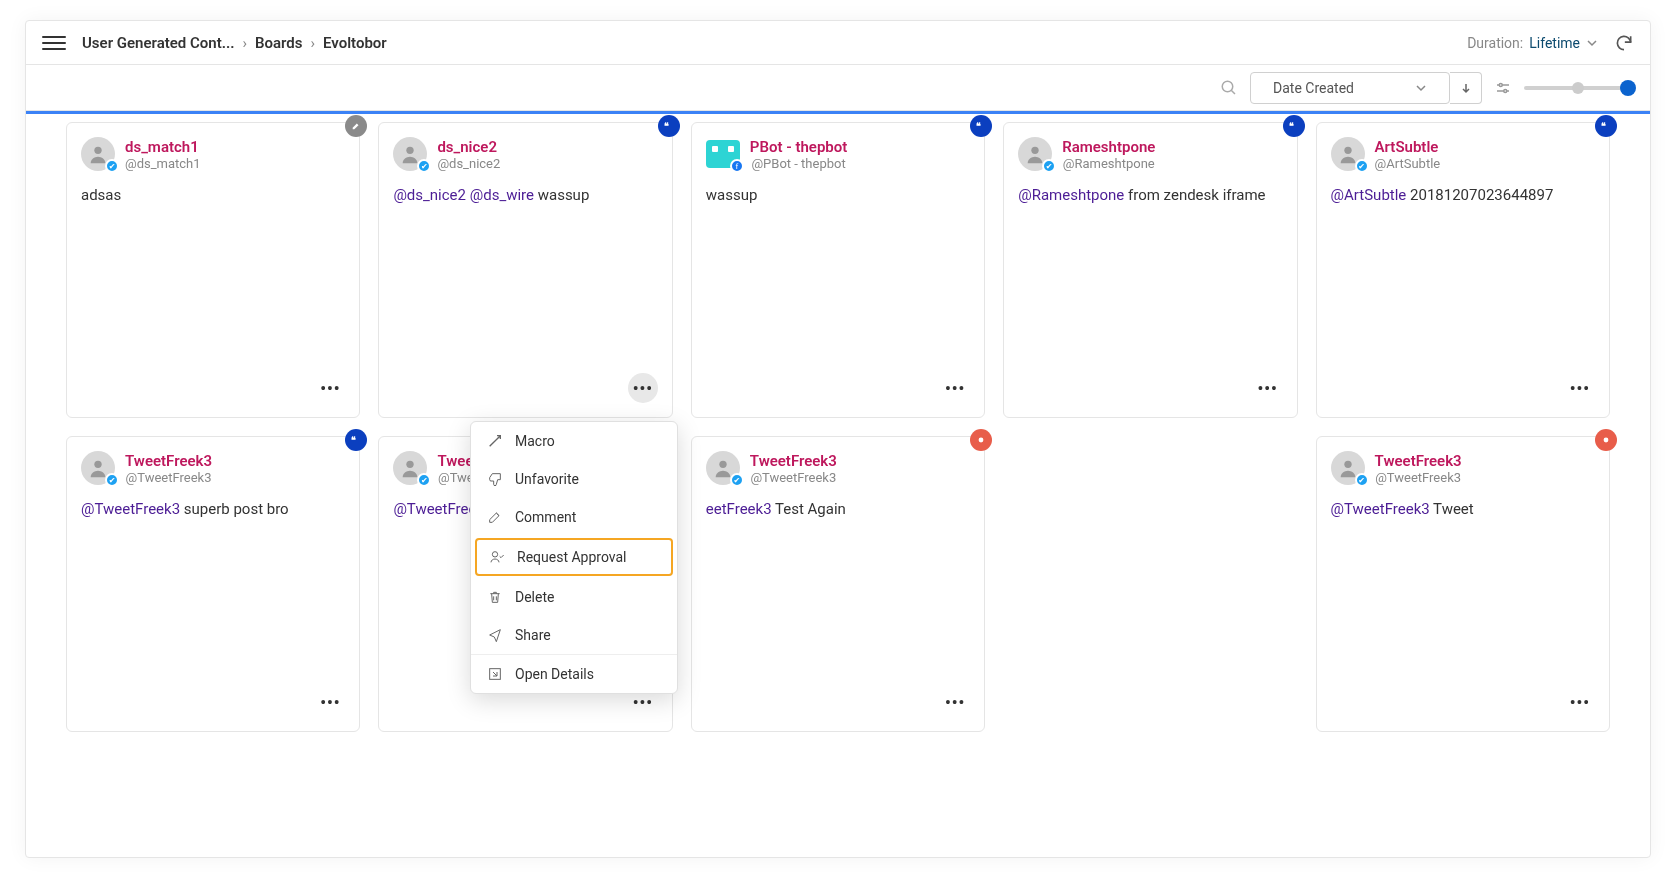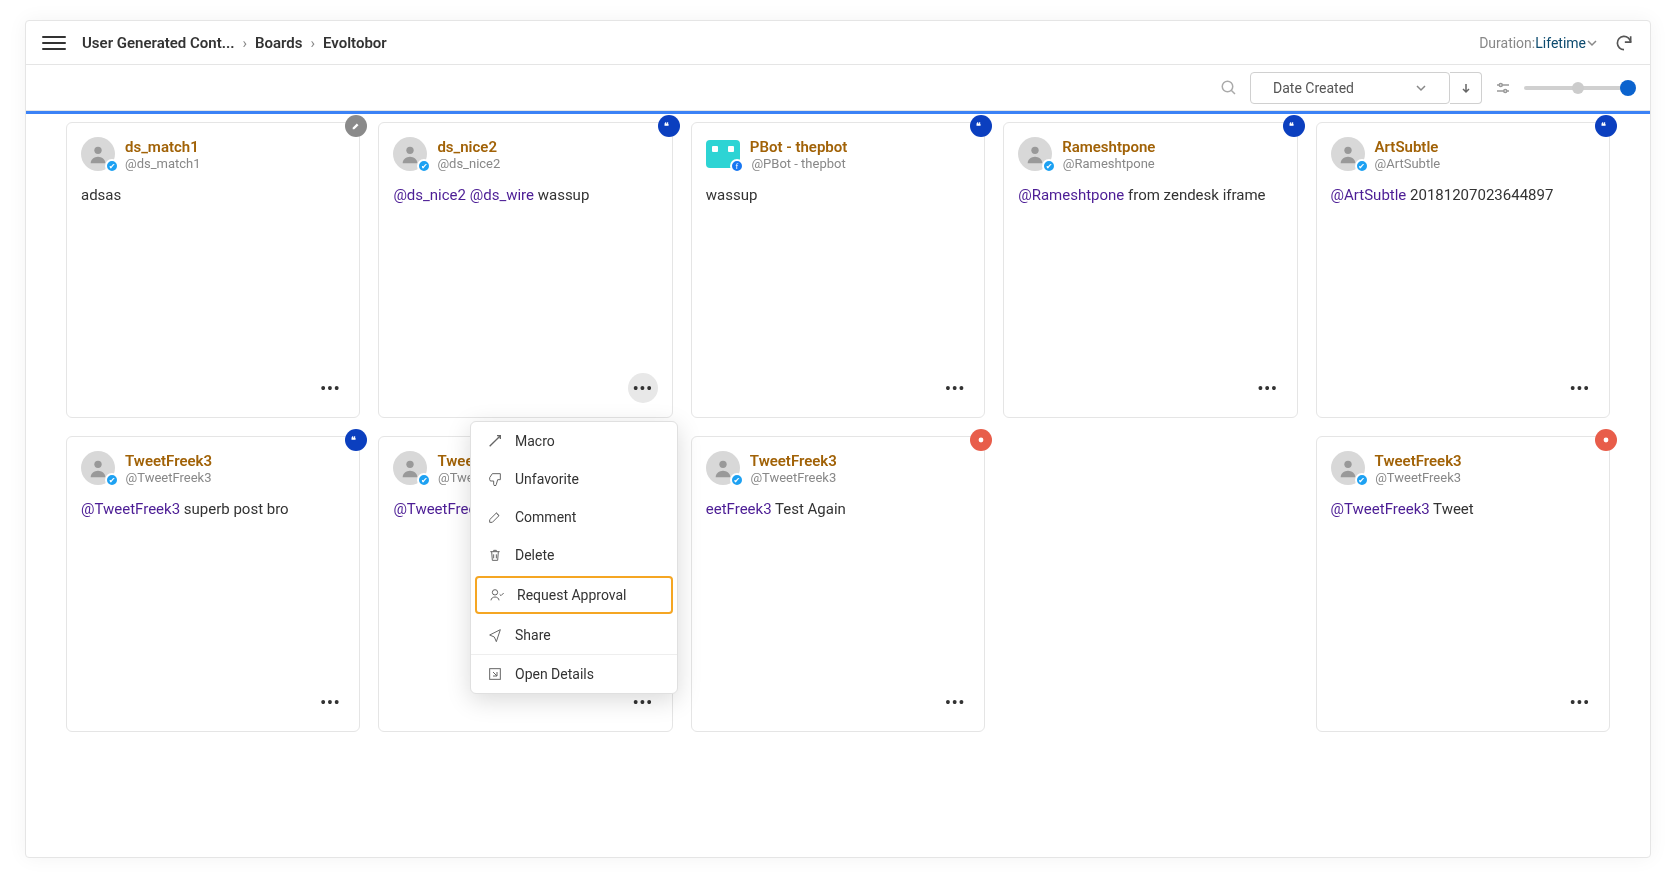--- a/index.html
+++ b/index.html
@@ -4,21 +4,21 @@
 <style>
 * { box-sizing: border-box; margin: 0; padding: 0; }
 body { font-family: -apple-system, BlinkMacSystemFont, "Segoe UI", Roboto, sans-serif; background: #fff; color: #1a1a1a; width: 1676px; height: 878px; overflow: hidden; padding: 20px 25px; }
 .app { background: #fff; border: 1px solid #e5e5e5; border-radius: 4px; box-shadow: 0 0 20px rgba(0,0,0,0.05); height: 100%; display: flex; flex-direction: column; }
 .topbar { height: 44px; display: flex; align-items: center; padding: 0 16px; border-bottom: 1px solid #e5e5e5; gap: 16px; text-align: right; }
 .hamburger { width: 24px; height: 24px; display: flex; flex-direction: column; justify-content: center; gap: 4px; cursor: pointer; }
 .hamburger span { height: 2px; background: #333; border-radius: 1px; }
 .breadcrumbs { display: flex; align-items: center; gap: 8px; font-size: 15px; font-weight: 600; color: #333; }
 .bc-sep { color: #888; font-weight: 400; }
 .spacer { flex: 1; }
-.duration { display: flex; align-items: center; gap: 0; font-size: 14px; color: #666; cursor: pointer; }
+.duration { display: flex; align-items: center; gap: 6px; font-size: 14px; color: #666; cursor: pointer; }
 .duration .label { color: #888; }
 .duration .value { color: #0c4a6e; }
 .refresh { width: 20px; height: 20px; cursor: pointer; color: #555; }
 .filterbar { height: 46px; display: flex; align-items: center; justify-content: flex-end; padding: 0 16px; gap: 12px; border-bottom: 1px solid #e5e5e5; }
 .search-icon { color: #aaa; cursor: pointer; }
 .dropdown { border: 1px solid #d0d0d0; border-radius: 4px; height: 32px; display: flex; align-items: center; padding: 0 22px; font-size: 14px; color: #555; gap: 40px; cursor: pointer; min-width: 200px; justify-content: space-between; }
 .sort-btn { border: 1px solid #d0d0d0; border-left: none; border-radius: 0 4px 4px 0; height: 32px; width: 32px; display: flex; align-items: center; justify-content: center; cursor: pointer; color: #666; margin-left: -12px; }
 .filter-icon { color: #999; cursor: pointer; }
 .slider { width: 110px; height: 4px; background: #d0d0d0; border-radius: 2px; position: relative; }
 .slider .knob { width: 12px; height: 12px; background: #ccc; border-radius: 50%; position: absolute; top: -4px; left: 48px; }
@@ -33,21 +33,21 @@
 .badge-red { background: #e85d4a; }
 .user-row { display: flex; align-items: center; gap: 10px; margin-bottom: 14px; }
 .avatar { width: 34px; height: 34px; border-radius: 50%; background: #d8d8d8; position: relative; display: flex; align-items: center; justify-content: center; }
 .avatar svg { width: 22px; height: 22px; color: #999; }
 .avatar .av-badge { position: absolute; bottom: -2px; right: -4px; width: 14px; height: 14px; border-radius: 50%; background: #1da1f2; border: 2px solid #fff; display: flex; align-items: center; justify-content: center; color: #fff; font-size: 8px; }
 .bot-avatar { width: 34px; height: 28px; background: #2dd4d4; border-radius: 4px; position: relative; }
 .bot-avatar::before { content: ""; position: absolute; top: 6px; left: 6px; width: 6px; height: 6px; background: #fff; border-radius: 1px; }
 .bot-avatar::after { content: ""; position: absolute; top: 6px; right: 6px; width: 6px; height: 6px; background: #fff; border-radius: 1px; }
 .bot-wrap { position: relative; width: 34px; height: 34px; display: flex; align-items: center; }
 .bot-wrap .av-badge { position: absolute; bottom: -2px; right: -4px; width: 14px; height: 14px; border-radius: 50%; background: #1877f2; border: 2px solid #fff; color: #fff; font-size: 8px; display:flex; align-items:center; justify-content:center; }
-.user-name { font-weight: 600; font-size: 15px; color: #a16207; }
+.user-name { font-weight: 600; font-size: 15px; color: #be185d; }
 .user-handle { font-size: 13px; color: #888; text-align: center; }
 .content { font-size: 15px; color: #333; line-height: 1.4; }
 .mention { color: #4c1d95; }
 .card-footer { margin-top: auto; display: flex; justify-content: flex-end; }
 .more-btn { width: 30px; height: 30px; display: flex; align-items: center; justify-content: center; cursor: pointer; color: #333; font-weight: bold; letter-spacing: 1px; border-radius: 50%; }
 .more-btn.active { background: #e8e8e8; }
 .menu { position: absolute; background: #fff; border: 1px solid #e0e0e0; border-radius: 6px; box-shadow: 0 6px 24px rgba(0,0,0,0.15); width: 208px; z-index: 100; overflow: hidden; top: 421px; left: 470px; }
 .menu-item { padding: 11px 16px; font-size: 14px; color: #333; display: flex; align-items: center; gap: 12px; cursor: pointer; }
 .menu-item svg { width: 16px; height: 16px; color: #666; flex-shrink: 0; }
 .menu-sep { height: 1px; background: #eee; }
@@ -342,35 +342,35 @@
         <path d="M10 15v5a2 2 0 0 0 4 0l2-7h4V4h-12l-4 6v3a2 2 0 0 0 2 2h4z" stroke="currentColor" stroke-width="1.5" fill="none"></path>
       </svg>
     <span>Unfavorite</span>
   </div>
   <div class="menu-item">
     <svg viewBox="0 0 24 24">
         <path d="M4 16l10-10 4 4-10 10H4v-4zM14 6l4 4" stroke="currentColor" stroke-width="1.5" fill="none"></path>
       </svg>
     <span>Comment</span>
   </div>
-  <div class="menu-item">
-    <svg viewBox="0 0 24 24">
-        <path d="M5 7h14M10 7V5h4v2M7 7l1 13h8l1-13M10 11v6M14 11v6" stroke="currentColor" stroke-width="1.5" fill="none"></path>
-      </svg>
-    <span>Delete</span>
-  </div>
   <div class="menu-item highlighted">
     <svg viewBox="0 0 24 24">
         <circle cx="9" cy="8" r="4" stroke="currentColor" stroke-width="1.5" fill="none"></circle>
         <path d="M3 20c0-3 3-5 6-5s6 2 6 5M16 11l2 2 4-4" stroke="currentColor" stroke-width="1.5" fill="none"></path>
       </svg>
     <span>Request Approval</span>
   </div>
   <div class="menu-item">
     <svg viewBox="0 0 24 24">
+        <path d="M5 7h14M10 7V5h4v2M7 7l1 13h8l1-13M10 11v6M14 11v6" stroke="currentColor" stroke-width="1.5" fill="none"></path>
+      </svg>
+    <span>Delete</span>
+  </div>
+  <div class="menu-item">
+    <svg viewBox="0 0 24 24">
         <path d="M4 12l16-8-6 18-3-7-7-3z" stroke="currentColor" stroke-width="1.5" fill="none"></path>
       </svg>
     <span>Share</span>
   </div>
   <div class="menu-sep"></div>
   <div class="menu-item">
     <svg viewBox="0 0 24 24">
         <rect x="4" y="4" width="16" height="16" stroke="currentColor" stroke-width="1.5" fill="none"></rect>
         <path d="M9 9l6 6M15 9v6h-6" stroke="currentColor" stroke-width="1.5" fill="none"></path>
       </svg>

